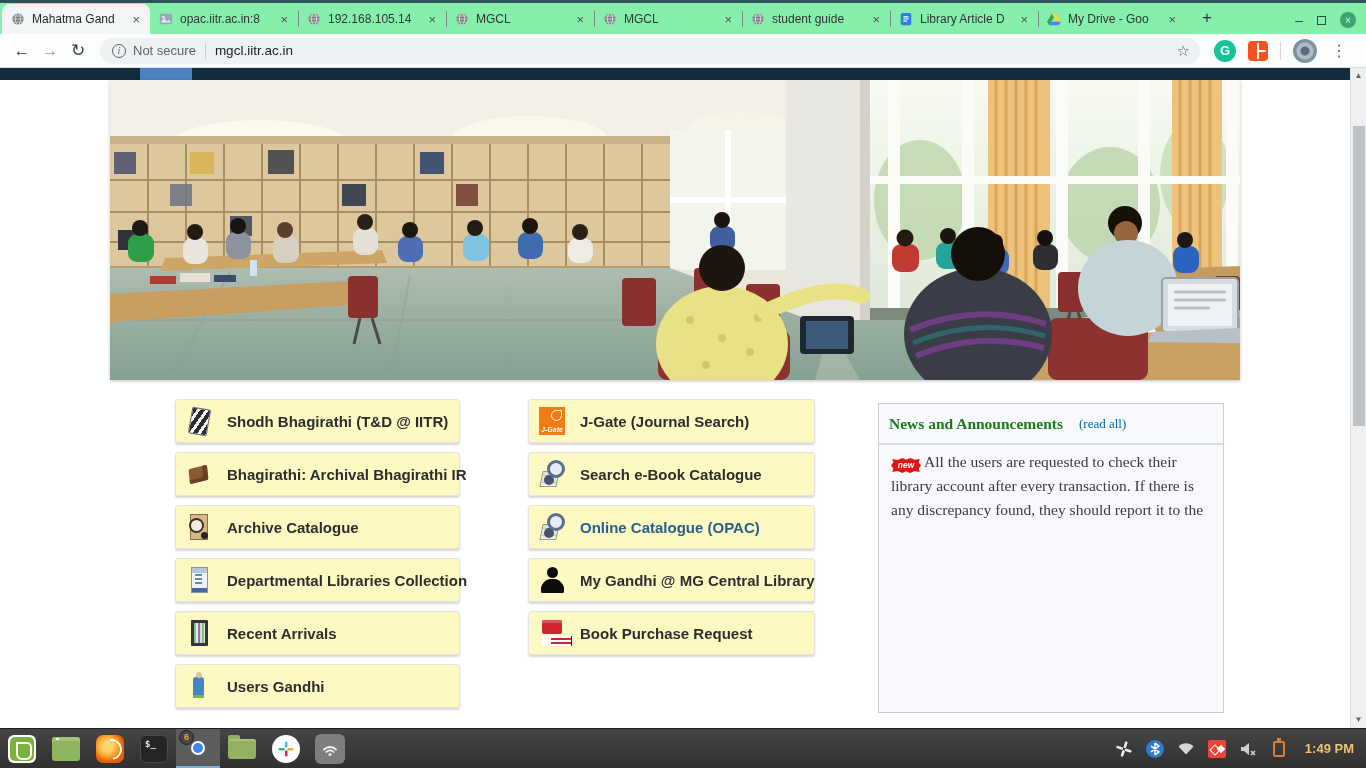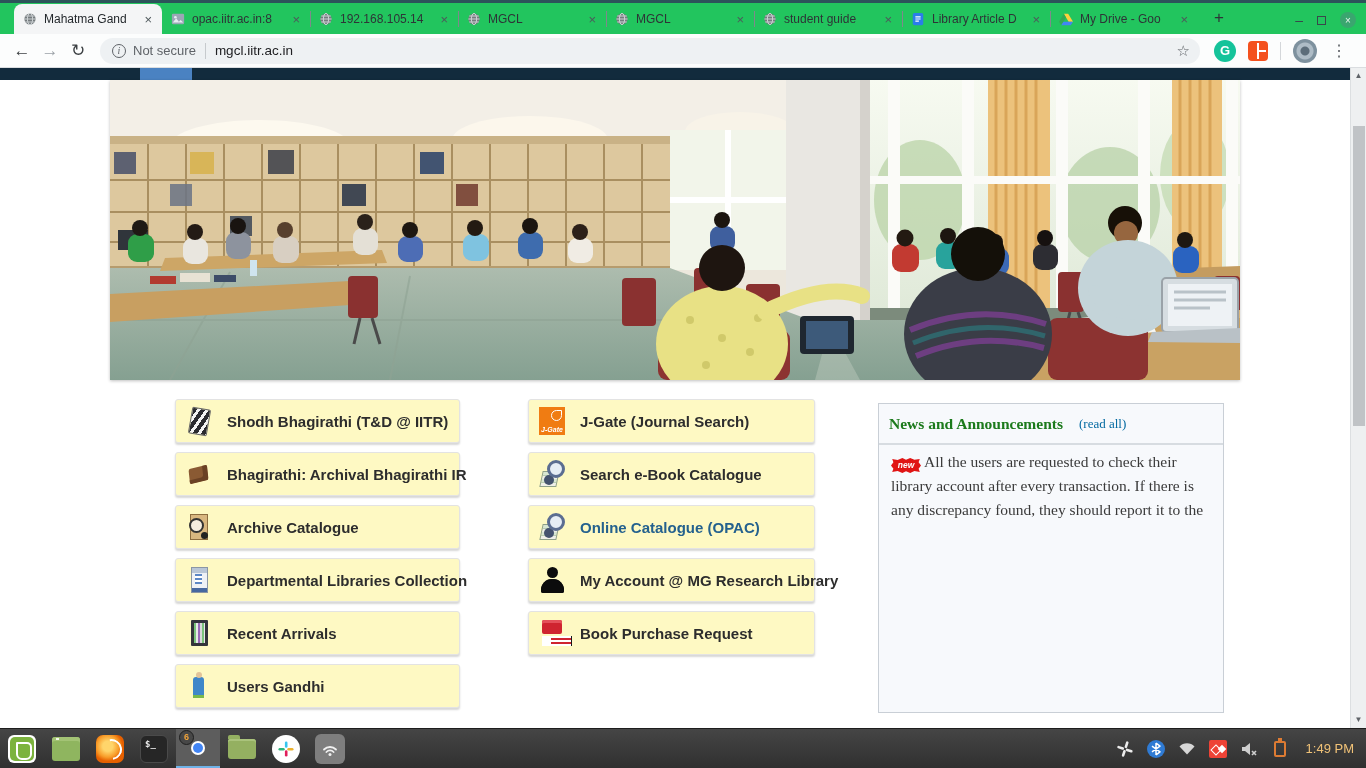--- a/index.html
+++ b/index.html
@@ -2,21 +2,21 @@
 <html><head>
 <meta charset="utf-8">
 <style>
   * { margin:0; padding:0; box-sizing:border-box; }
   html,body { width:1366px; height:768px; overflow:hidden; background:#fff;
     font-family:"Liberation Sans", sans-serif; }
   .screen { position:relative; width:1366px; height:768px; overflow:hidden; }
 
   
   .tabstrip { position:absolute; left:0; top:0; width:1366px; height:34px;
-    background:#22c55e; border-top:3px solid #2c545a; display:flex; align-items:flex-end; padding-left:14px; }
+    background:#86efac; border-top:3px solid #2c545a; display:flex; align-items:flex-end; padding-left:2px; }
   .tab { width:148px; height:30px; display:flex; align-items:center; gap:7px;
     padding:0 7px 0 9px; font-size:12px; color:#2e3437; position:relative; cursor:pointer; }
   .tab + .tab::before { content:""; position:absolute; left:0; top:7px; height:16px; width:1px; background:#7e898b; }
   .tab.active { background:#f4f5f6; border-radius:8px 8px 0 0; color:#1f2428; }
   .tab.active::before, .tab.active + .tab::before { display:none; }
   .tab-title { flex:1; overflow:hidden; white-space:nowrap; }
   .tab-close { font-size:13px; color:#4e585b; line-height:1; padding:1px 3px; border-radius:50%; }
   .fav { width:14px; height:14px; flex:0 0 14px; }
   .newtab { width:26px; height:26px; margin:0 0 3px 8px; font-size:17px; color:#2e3437;
     display:flex; align-items:center; justify-content:center; cursor:pointer; }
@@ -192,21 +192,21 @@
   .tray-ic { width:18px; height:18px; display:flex; align-items:center; justify-content:center; cursor:pointer; }
   .ic-bt { width:18px; height:18px; border-radius:50%; background:#2f7bd4;
     display:flex; align-items:center; justify-content:center; }
   .ic-anydesk { width:18px; height:18px; border-radius:2px; background:#ee4336; position:relative; }
   .ic-anydesk::before { content:""; position:absolute; left:3px; top:6px; width:6px; height:6px;
     border:1.5px solid #fff; transform:rotate(45deg); }
   .ic-anydesk::after { content:""; position:absolute; left:10px; top:6px; width:6px; height:6px;
     background:#fff; transform:rotate(45deg); }
   .ic-battery { width:12px; height:16px; border:2px solid #dd7b33; border-radius:2px; position:relative; }
   .ic-battery::before { content:""; position:absolute; left:2px; top:-5px; width:4px; height:3px; background:#dd7b33; }
-  .clock { font-size:13px; font-weight:normal; color:#f0c277; margin-left:4px; white-space:nowrap; }
+  .clock { font-size:13px; font-weight:bold; color:#f0c277; margin-left:4px; white-space:nowrap; }
 </style>
 </head>
 <body>
 
 <div class="screen">
 
   <svg width="0" height="0" style="position:absolute">
     <defs>
       <symbol id="i-globe" viewBox="0 0 16 16">
         <circle cx="8" cy="8" r="6.4" fill="#757b7e"></circle>
@@ -566,21 +566,21 @@
       <div class="linkcard">
         <span class="li-icon ic-magbooks"></span>
         <span class="li-label">Search e-Book Catalogue</span>
       </div>
       <div class="linkcard">
         <span class="li-icon ic-magbooks"></span>
         <span class="li-label blue">Online Catalogue (OPAC)</span>
       </div>
       <div class="linkcard">
         <span class="li-icon ic-person"></span>
-        <span class="li-label">My Account @ MG Research Library</span>
+        <span class="li-label">My Gandhi @ MG Central Library</span>
       </div>
       <div class="linkcard">
         <span class="li-icon ic-redbook"></span>
         <span class="li-label">Book Purchase Request</span>
       </div>
     </div>
 
     <div class="news">
       <div class="news-head">
         <span class="news-title">News and Announcements</span>

